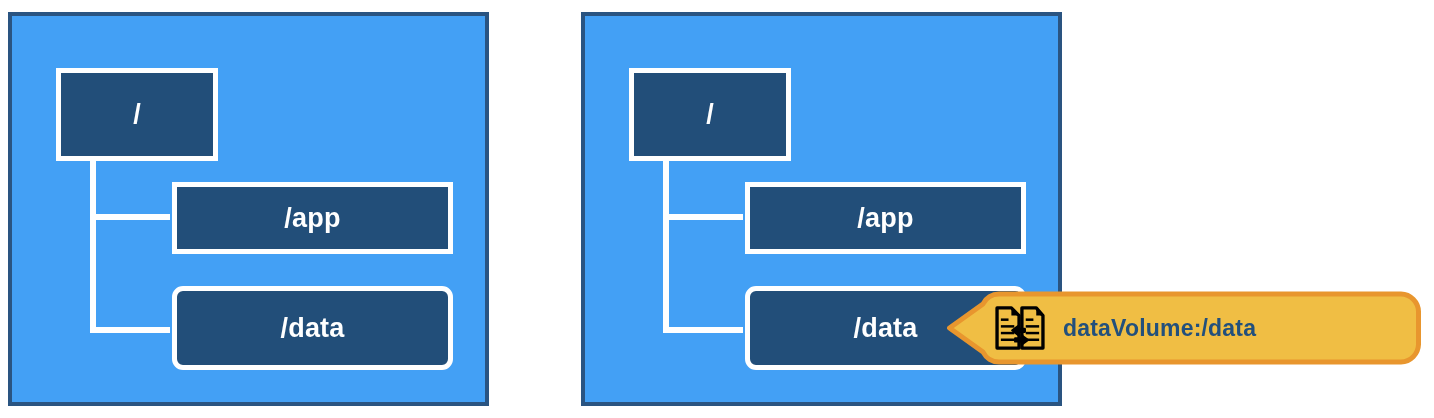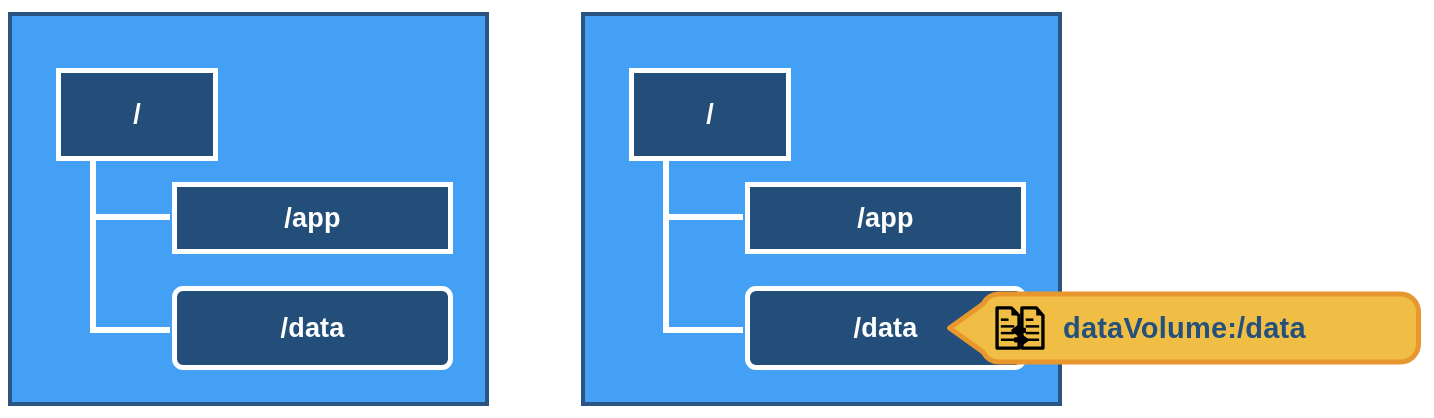--- a/index.html
+++ b/index.html
@@ -86,21 +86,21 @@
   }
   .callout-icon {
     width: 50px;
     height: 44px;
     flex: 0 0 auto;
     display: block;
   }
   .callout-label {
     color: #23507C;
     font-weight: bold;
-    font-size: 29px;
+    font-size: 23px;
     letter-spacing: 0.2px;
     white-space: nowrap;
   }
 </style>
 </head>
 <body>
 
 <div class="stage">
 
   <div class="panel panel-left">

